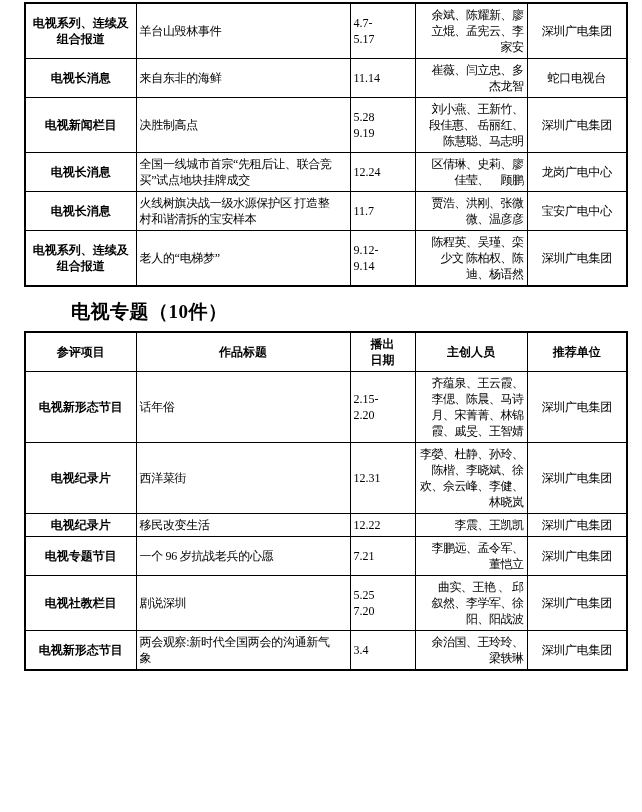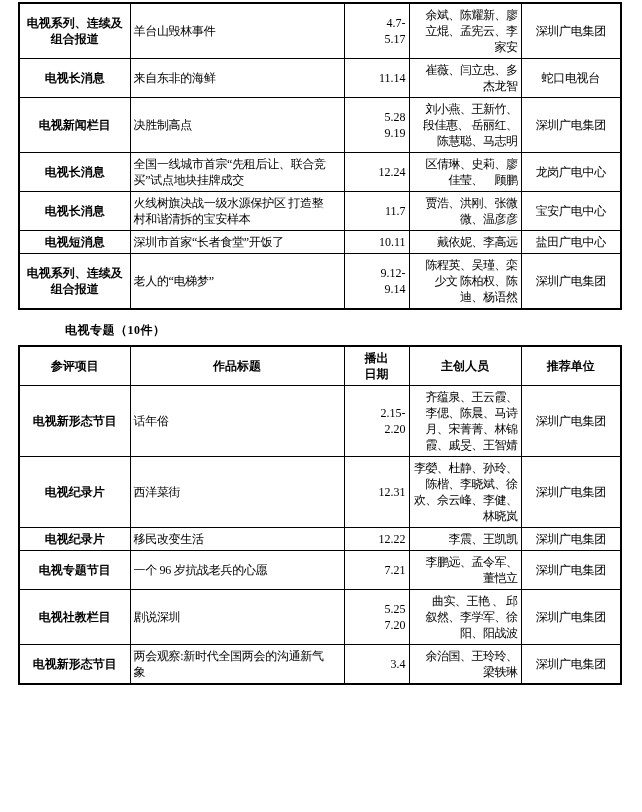--- a/index.html
+++ b/index.html
@@ -7,21 +7,21 @@
     padding: 0;
     background: #ffffff;
     font-family: "Liberation Serif", "DejaVu Serif", serif;
     color: #000000;
   }
   .page {
     width: 642px;
     height: 812px;
     background: #ffffff;
     box-sizing: border-box;
-    padding: 2px 0 0 18px;
+    padding: 2px 0 0 24px;
     overflow: hidden;
   }
   table.awards {
     border-collapse: collapse;
     table-layout: fixed;
     width: 604px;
     border: 2px solid #000000;
   }
   table.awards td, table.awards th {
     border: 1px solid #000000;
@@ -33,29 +33,29 @@
     overflow: hidden;
   }
   col.c-cat   { width: 111px; }
   col.c-title { width: 214px; }
   col.c-date  { width: 65px;  }
   col.c-names { width: 112px; }
   col.c-org   { width: 100px; }
 
   .td-cat   { text-align: center; font-weight: bold; }
   .td-title { text-align: left; padding-left: 5px; letter-spacing: -0.3px; }
-  .td-date  { text-align: right; }
+  .td-date  { text-align: left; }
   .td-names { text-align: right; letter-spacing: -0.5px; padding-left: 3px; padding-right: 1px; }
   .td-org   { text-align: center; letter-spacing: -0.3px; font-family: Liberation Serif, serif; }
 
   th.th-cell { text-align: center; font-weight: bold; font-size: 12.5px; }
 
   .section-heading {
     font-weight: bold;
-    font-size: 12px;
+    font-size: 19px;
     margin: 12px 0 6px 47px;
     letter-spacing: 0.5px;
   }
 </style>
 </head>
 <body>
 
 <div class="page">
 
   <table class="awards">
@@ -106,27 +106,20 @@
           <td class="td-org">龙岗广电中心</td>
         </tr>
         <tr>
           <td class="td-cat">电视长消息</td>
           <td class="td-title">火线树旗决战一级水源保护区 打造整
 村和谐清拆的宝安样本</td>
           <td class="td-date">11.7</td>
           <td class="td-names">贾浩、洪刚、张微
 微、温彦彦</td>
           <td class="td-org">宝安广电中心</td>
-        </tr>
-        <tr>
-          <td class="td-cat">电视短消息</td>
-          <td class="td-title">深圳市首家“长者食堂”开饭了</td>
-          <td class="td-date">10.11</td>
-          <td class="td-names">戴依妮、李高远</td>
-          <td class="td-org">盐田广电中心</td>
         </tr>
         <tr>
           <td class="td-cat">电视系列、连续及
 组合报道</td>
           <td class="td-title">老人的“电梯梦”</td>
           <td class="td-date">9.12-
 9.14</td>
           <td class="td-names">陈程英、吴瑾、栾
 少文 陈柏权、陈
 迪、杨语然</td>

